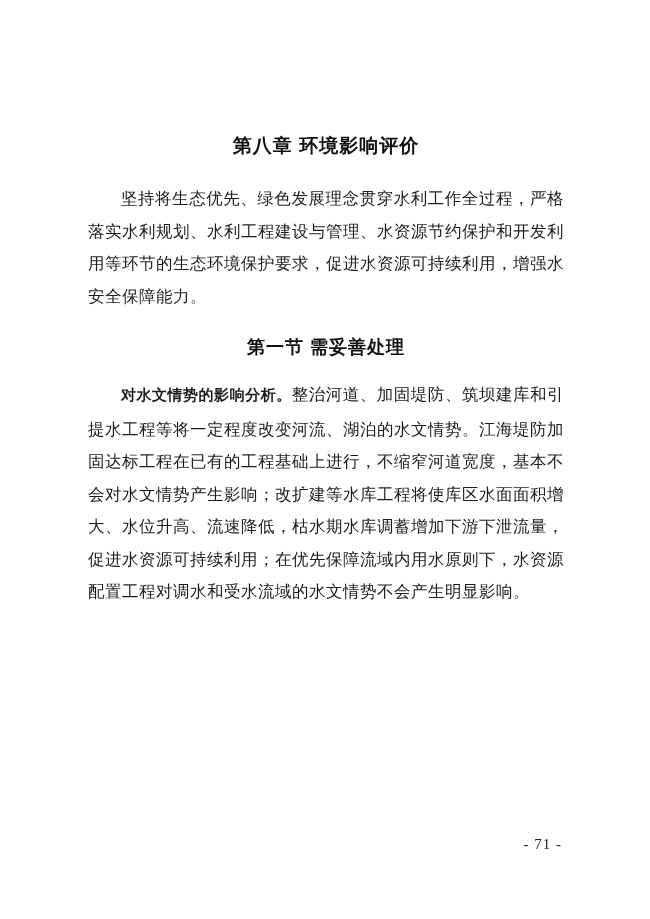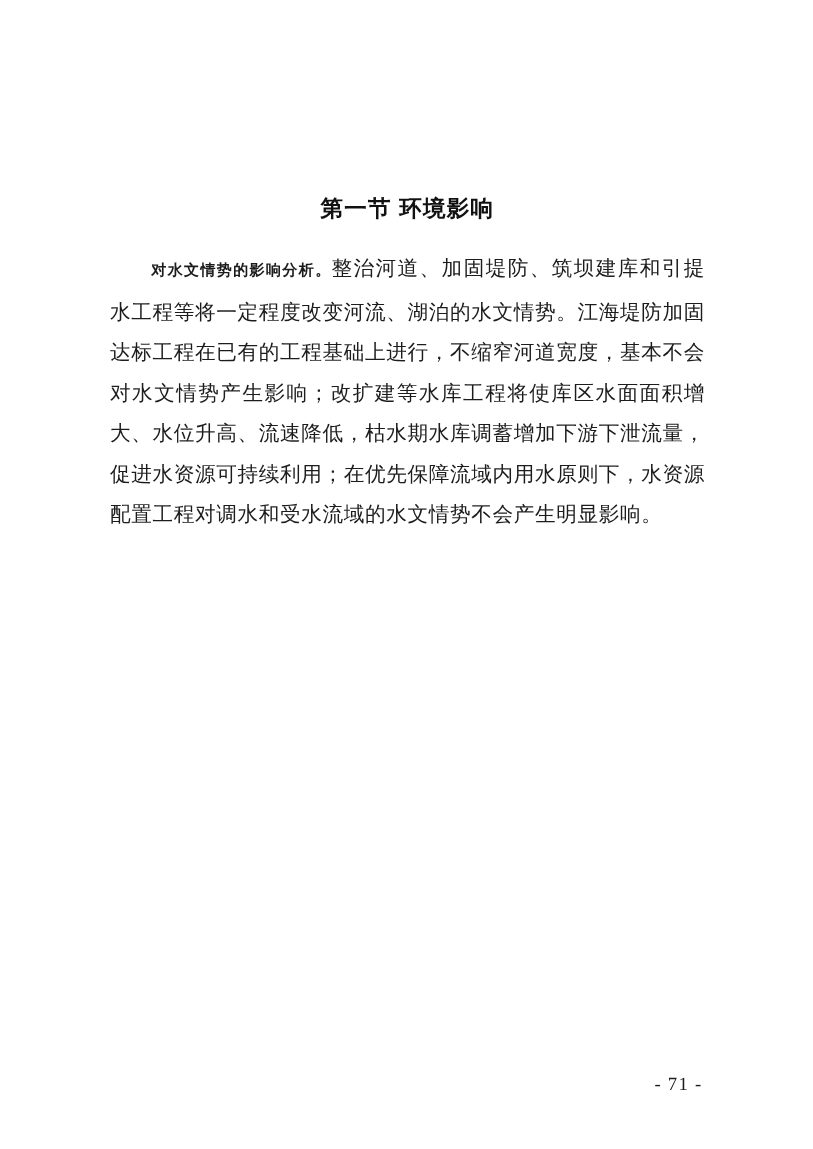--- a/index.html
+++ b/index.html
@@ -52,40 +52,42 @@
     text-indent: 2em;
     margin: 0;
     letter-spacing: 0.5px;
   }
   p.body-para + p.body-para {
     margin-top: 0;
   }
   .bold-lead {
     font-weight: bold;
     font-family: Liberation Mono, monospace;
-    font-size: 12px;
+    font-size: 15px;
   }
   .page-number {
     position: absolute;
     right: 88px;
-    top: 860px;
+    top: 836px;
     font-size: 15px;
     letter-spacing: 1px;
     color: #1c1c1c;
   }
 </style>
 </head>
 <body>
 
 <div class="page">
   <div class="content">
 
+    <h1 class="chapter-title">第八章 环境影响评价</h1>
 
+    <p class="body-para">坚持将生态优先、绿色发展理念贯穿水利工作全过程，严格落实水利规划、水利工程建设与管理、水资源节约保护和开发利用等环节的生态环境保护要求，促进水资源可持续利用，增强水安全保障能力。</p>
 
-    <h2 class="section-title">第一节 环境影响</h2>
+    <h2 class="section-title">第一节 需妥善处理</h2>
 
 
     <p class="body-para"><span class="bold-lead">对水文情势的影响分析。</span><span>整治河道、加固堤防、筑坝建库和引提水工程等将一定程度改变河流、湖泊的水文情势。江海堤防加固达标工程在已有的工程基础上进行，不缩窄河道宽度，基本不会对水文情势产生影响；改扩建等水库工程将使库区水面面积增大、水位升高、流速降低，枯水期水库调蓄增加下游下泄流量，促进水资源可持续利用；在优先保障流域内用水原则下，水资源配置工程对调水和受水流域的水文情势不会产生明显影响。</span></p>
 
   </div>
 
   <div class="page-number">- 71 -</div>
 </div>
 
 </body></html>

